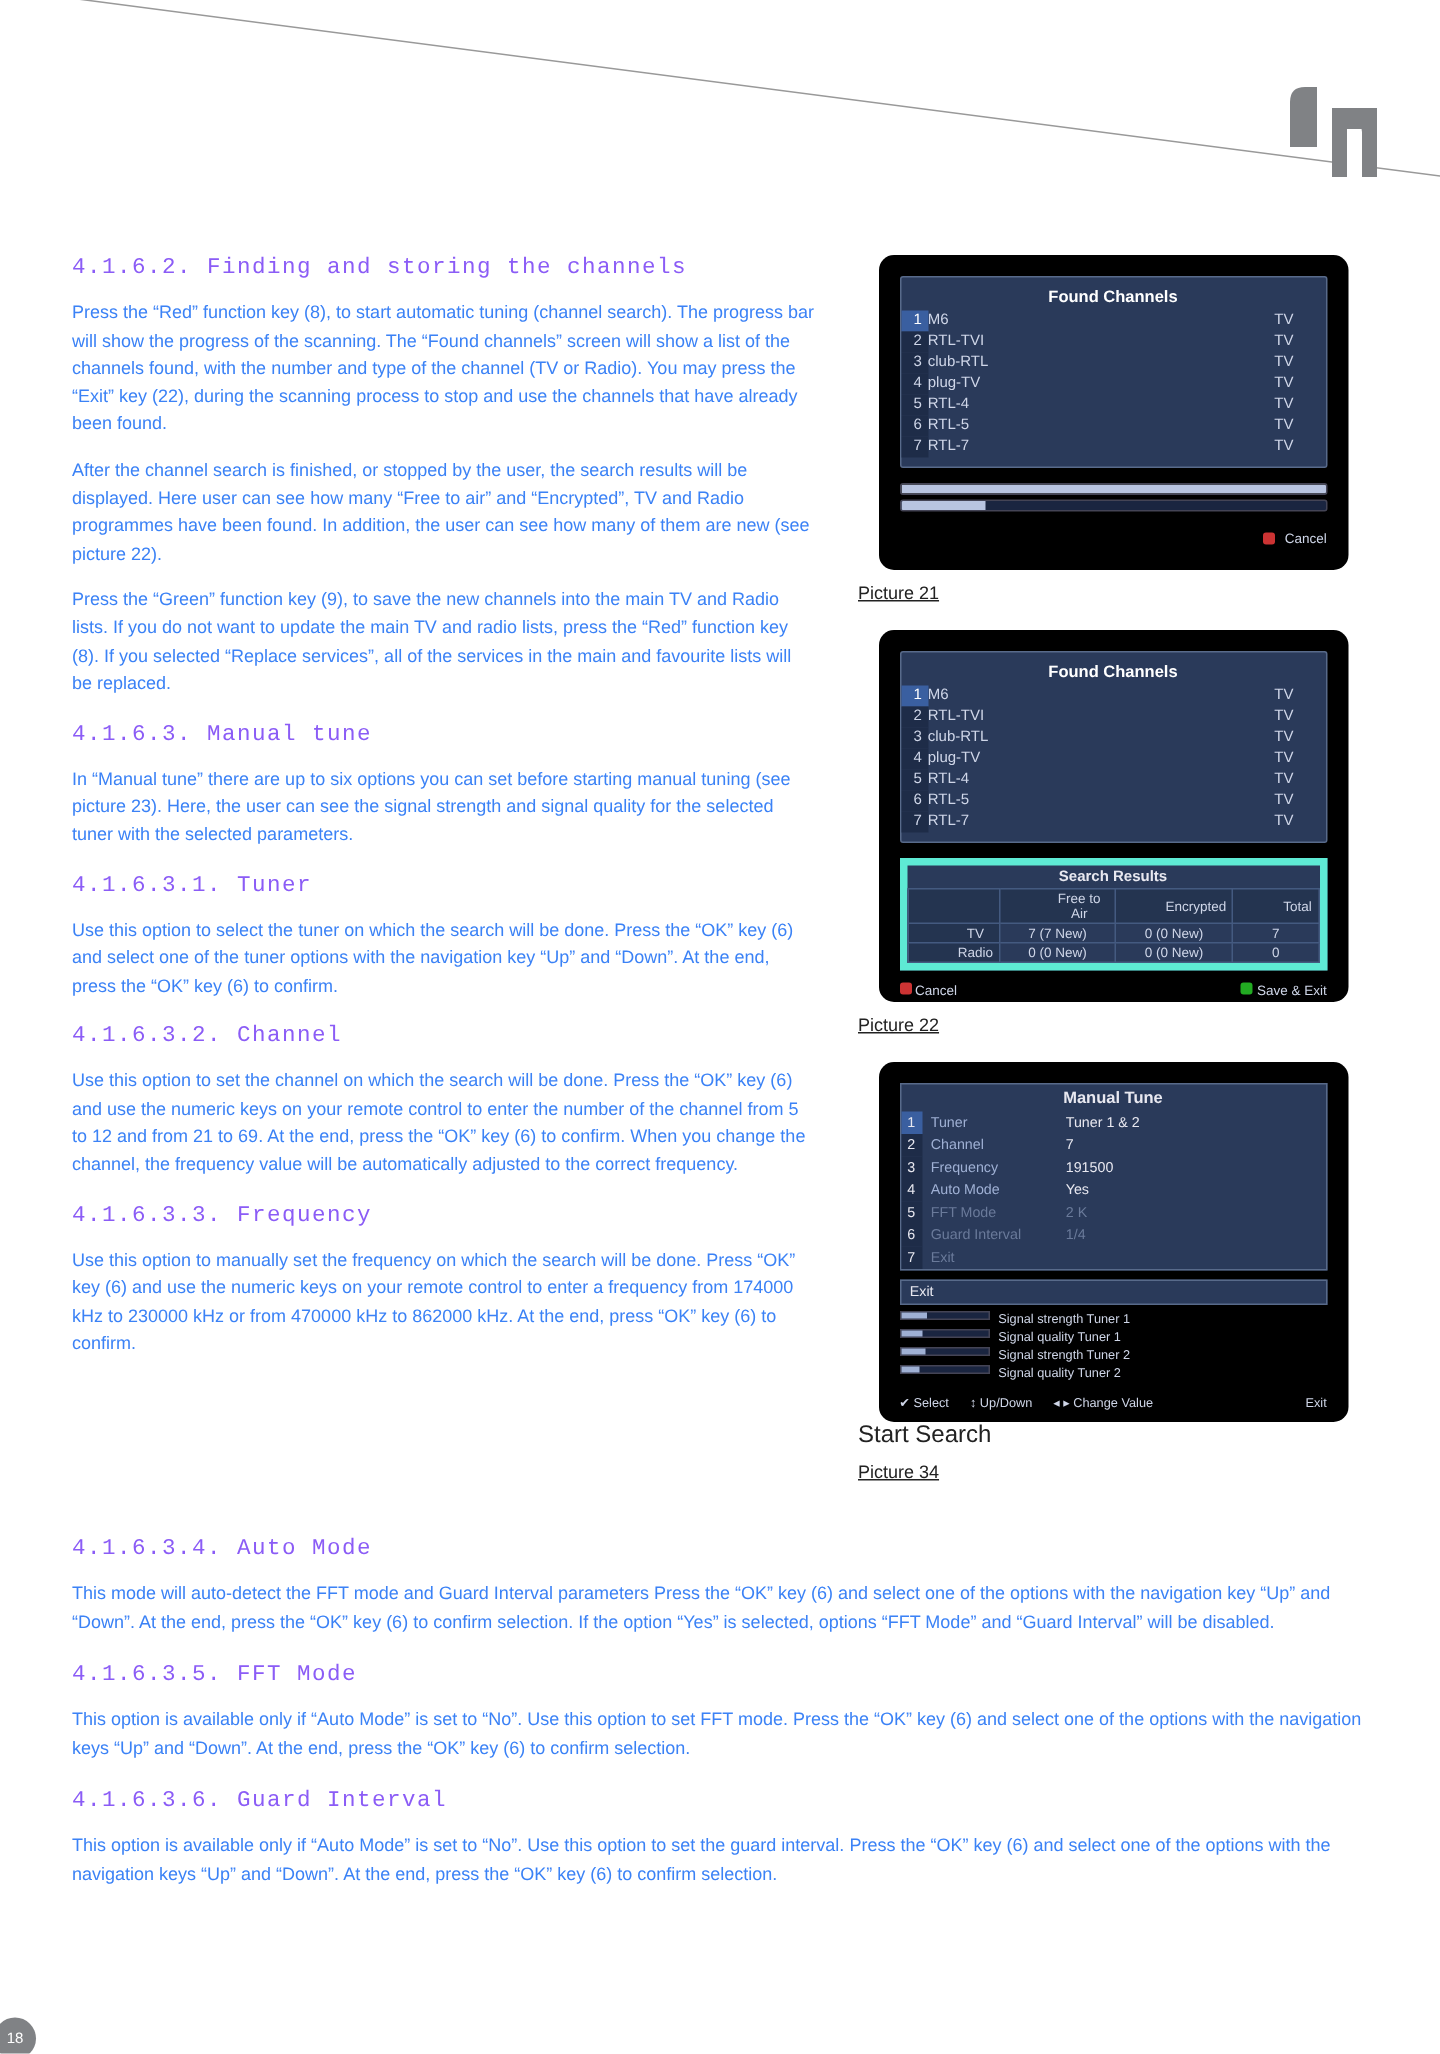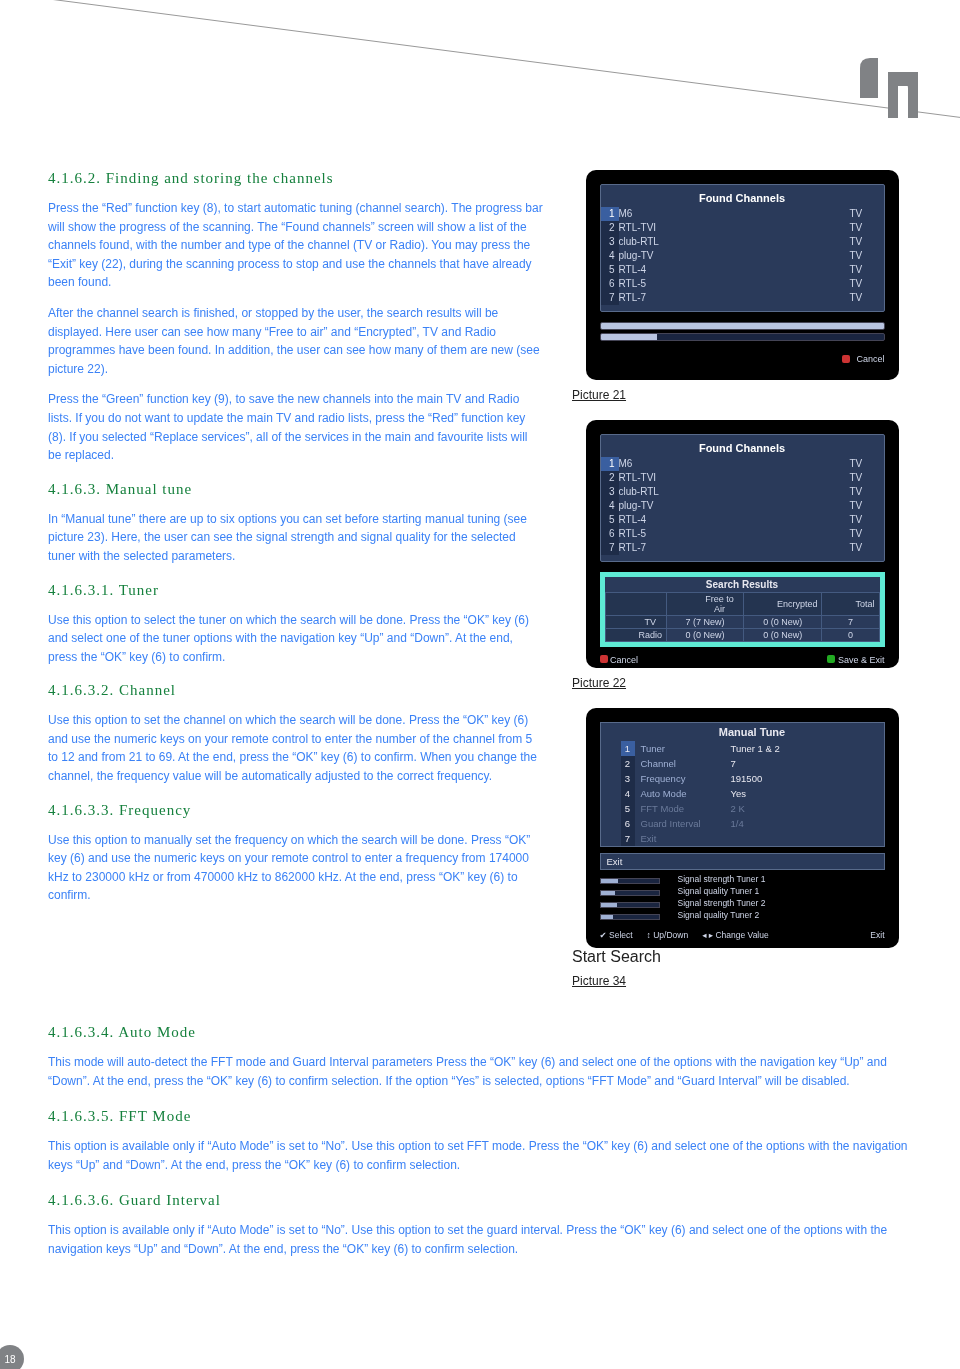--- a/index.html
+++ b/index.html
@@ -26,25 +26,25 @@
   }
 
   .cols {
     display: flex;
     gap: 28px;
   }
   .left { flex: 1 1 auto; max-width: 520px; }
   .right { width: 340px; flex: 0 0 340px; }
 
   h2.sec {
-    font-family: Liberation Serif, serif;
+    font-family: Liberation Mono, monospace;
     font-weight: normal;
     letter-spacing: 1px;
     font-size: 15px;
-    color: #15803d;
+    color: #8b5cf6;
     margin: 16px 0 12px 0;
   }
   h2.sec.first { margin-top: 0; }
 
   p.body {
     font-size: 12px;
     line-height: 1.55;
     margin-bottom: 12px;
     color: #3b82f6;
   }
@@ -117,31 +117,31 @@
   }
   .tv .results th { background:#243450;padding-left:33px; }
   .tv .footer2 {
     display:flex; justify-content:space-between; padding:4px 14px 10px 14px;
     font-size:9px; color:#cfd6e8;
   }
 
   
   .tv3 .panel3 {
     margin: 14px 14px 6px 14px;
-    background:#2a3a5a; border:1px solid #586a8a;padding-left:20px;
+    background:#2a3a5a; border:1px solid #586a8a;
   }
   .tv3 .panel3 .pt { text-align:center; font-weight:bold; font-size:11px; padding:3px 0;}
   .tv3 .prow { display:flex; font-size:9.5px; line-height:15px; }
   .tv3 .prow .pn { width:14px; text-align:center; background:#1e2c48;}
   .tv3 .prow.hl .pn { background:#3a5fa0;}
   .tv3 .prow .pl { width:90px; padding-left:6px; color:#9fb0d4;}
   .tv3 .prow .pv { flex:1; padding-left:6px; color:#e8e8f0;}
   .tv3 .prow.dim .pl, .tv3 .prow.dim .pv { color:#6a7a9a; }
   .tv3 .meters { padding:4px 14px; font-size:8.5px; color:#cfd6e8;}
-  .tv3 .mline { display:flex; align-items:flex-end; gap:18px; margin-bottom:2px;}
+  .tv3 .mline { display:flex; align-items:flex-start; gap:6px; margin-bottom:2px;}
   .tv3 .mbar { width:60px; height:6px; background:#1a2540; border:1px solid #445; position:relative;}
   .tv3 .mbar .mf { position:absolute; left:0; top:0; bottom:0; background:#9fb0d4;}
   .tv3 .footer3 {
     display:flex; gap:14px; padding:4px 14px 10px 14px;
     font-size:8.5px; color:#cfd6e8; align-items:flex-end;
   }
   .tv3 .footer3 .spacer{flex:1;}
   .tv3wrap{position:relative;}
 
   

